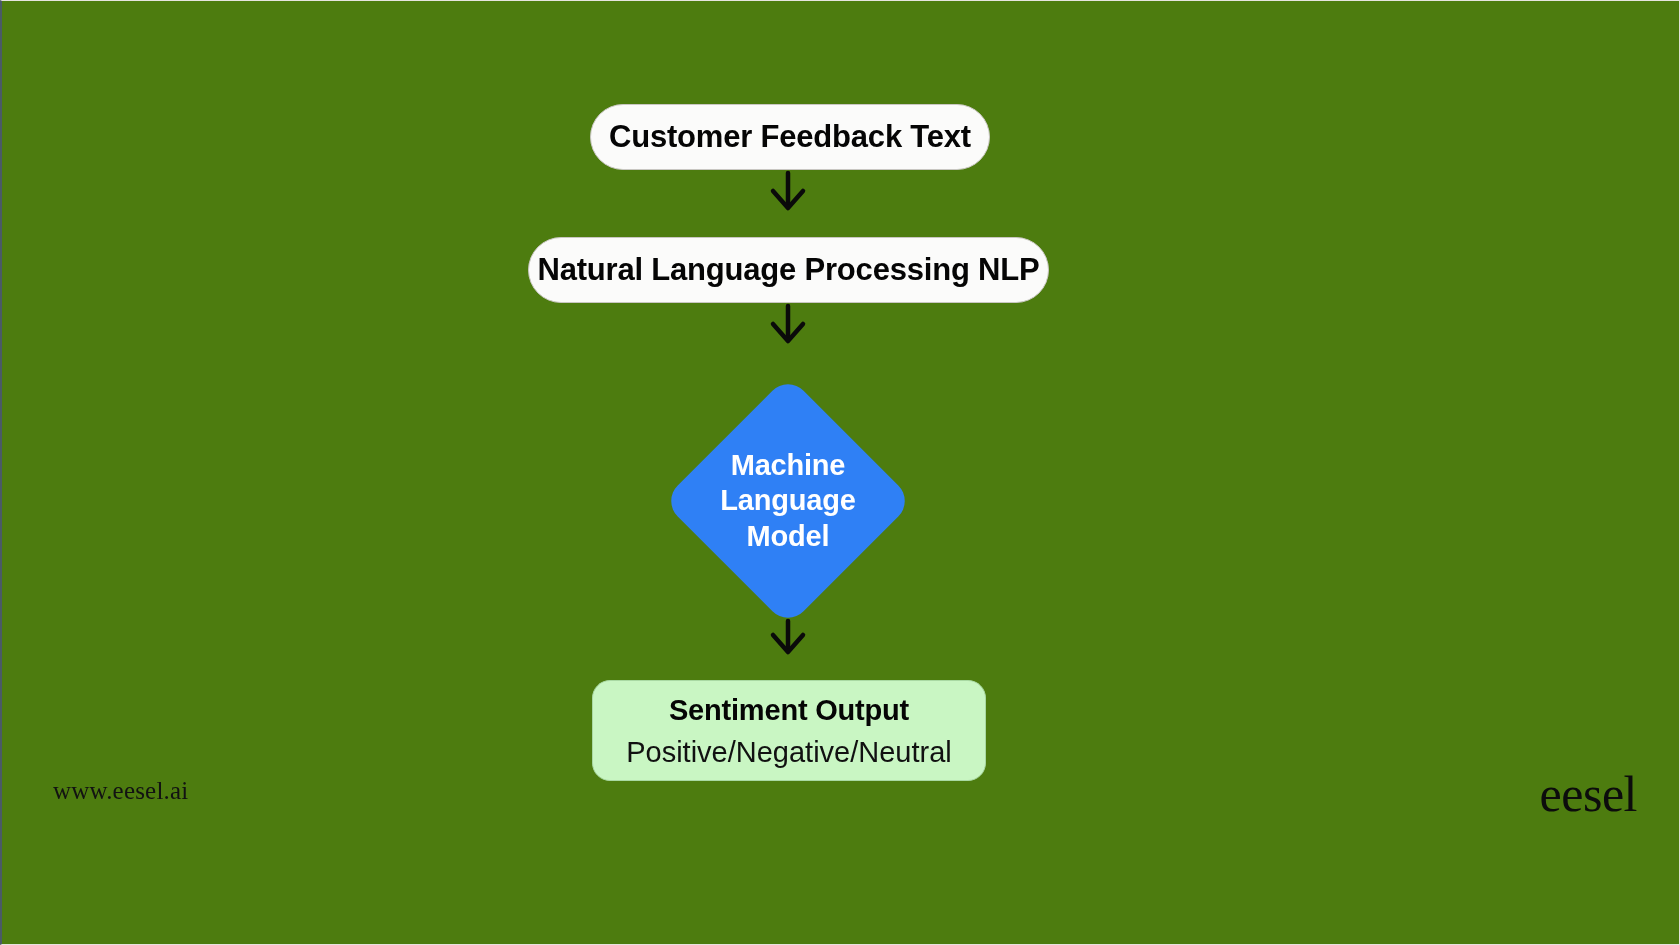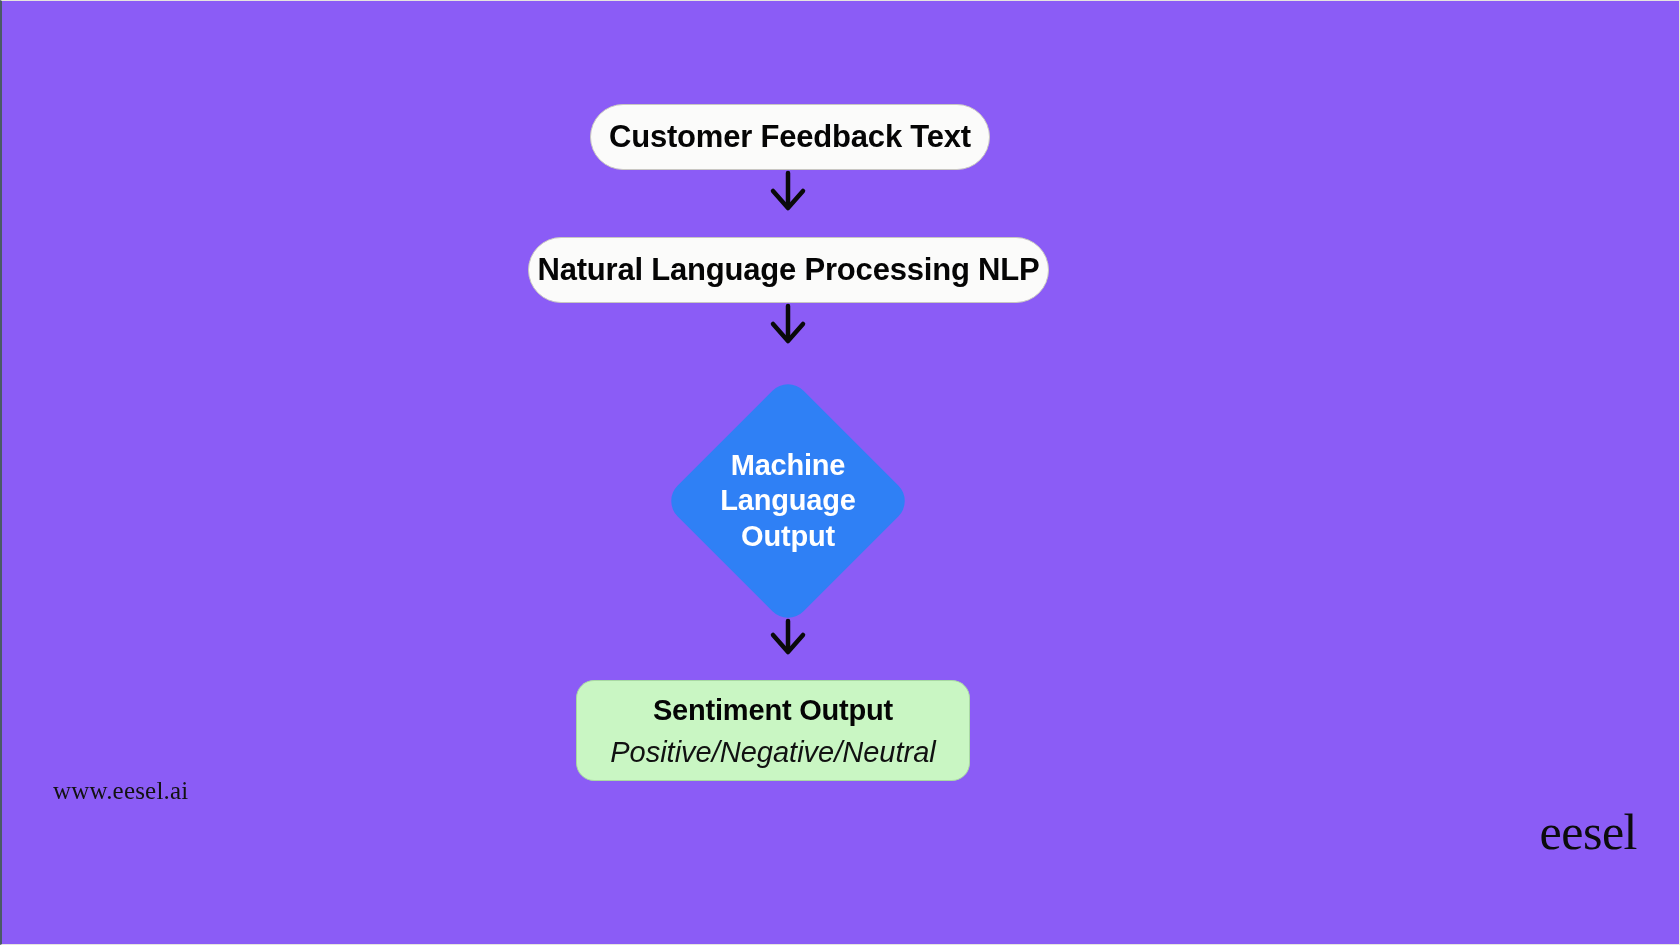--- a/index.html
+++ b/index.html
@@ -11,21 +11,21 @@
     width: 1680px;
     height: 945px;
     background: #f5f4f1;
     font-family: "Liberation Sans", sans-serif;
     overflow: hidden;
   }
   #canvas {
     position: relative;
     width: 1680px;
     height: 945px;
-    background: #8b5cf6;
+    background: #4d7c0f;
     box-sizing: border-box;
     border: 1px solid #e6e4df;
     border-left: 2px solid #4a5a66;
   }
 
   
   .node {
     position: absolute;
     box-sizing: border-box;
     display: flex;
@@ -98,31 +98,31 @@
     z-index: 2;
     font-size: 29px;
     font-weight: bold;
     color: #ffffff;
     line-height: 1.22;
     letter-spacing: -0.2px;
   }
 
   
   #node-output {
-    left: 574px;
+    left: 590px;
     top: 679px;
     width: 394px;
     height: 101px;
     background: #c9f6c3;
     border: 1.5px solid #a9d9a3;
     border-radius: 18px;
     padding-top: 2px;
   }
   #node-output .node-title { font-size: 29px; }
-  #node-output .node-sub { font-size: 29px; margin-top: 9px; font-style: italic; }
+  #node-output .node-sub { font-size: 29px; margin-top: 9px; }
 
   
   .arrow {
     position: absolute;
     left: 0;
     top: 0;
   }
 
   
   #footer-url {
@@ -130,21 +130,21 @@
     left: 51px;
     top: 776px;
     font-family: "Liberation Serif", serif;
     font-size: 25px;
     color: #121212;
     letter-spacing: 0.2px;
   }
   #brand-logo {
     position: absolute;
     right: 42px;
-    top: 806px;
+    top: 768px;
     font-family: "Liberation Serif", serif;
     font-size: 50px;
     color: #0c0c0c;
     letter-spacing: -0.5px;
     line-height: 1;
   }
 </style>
 </head>
 <body>
 
@@ -170,21 +170,21 @@
       <line x1="786" y1="305" x2="786" y2="336"></line>
       <polyline points="771,323 786,340 801,323"></polyline>
     </g>
   </svg>
 
   <div class="node" id="node-model">
     <div class="diamond-shape"></div>
     <div class="diamond-label">
       <div>Machine</div>
       <div>Language</div>
-      <div>Output</div>
+      <div>Model</div>
     </div>
   </div>
 
   <svg class="arrow" width="1680" height="945" viewBox="0 0 1680 945" aria-hidden="true">
     <g stroke="#0a0a0a" fill="none" stroke-width="4.5" stroke-linecap="round" stroke-linejoin="round">
       <line x1="786" y1="620" x2="786" y2="648"></line>
       <polyline points="771,634 786,651 801,634"></polyline>
     </g>
   </svg>
 

